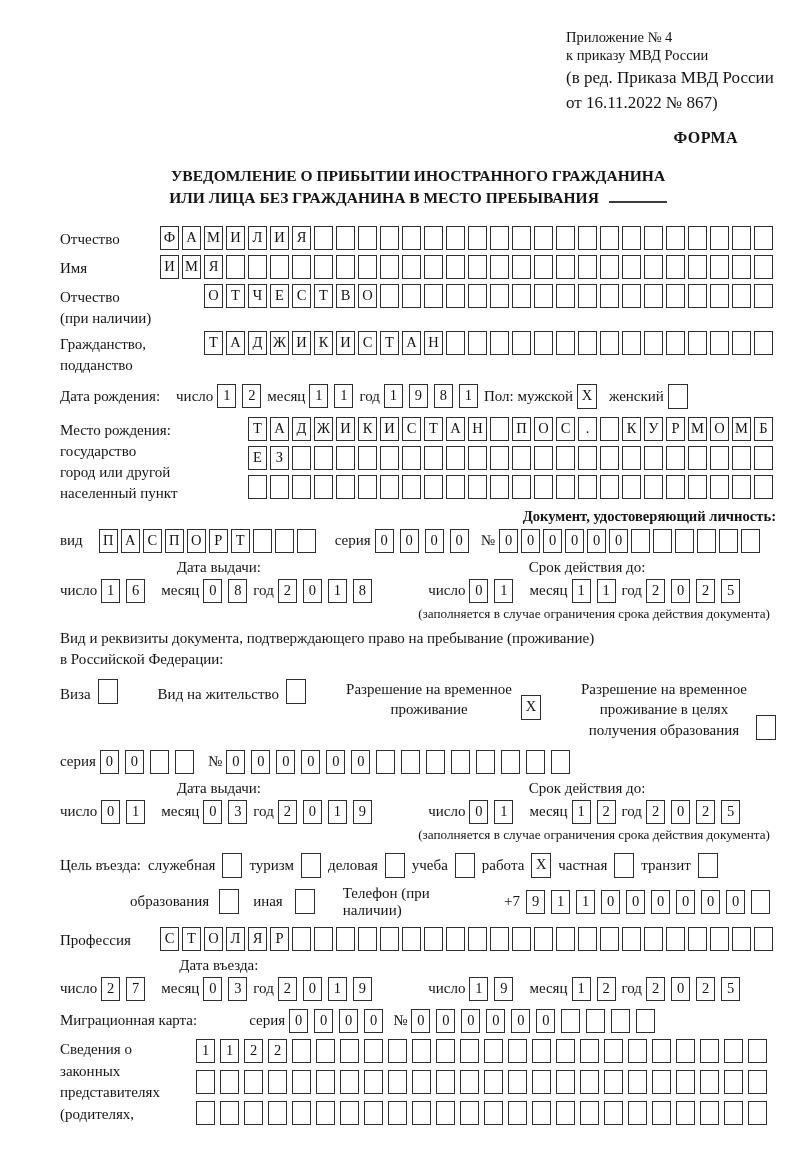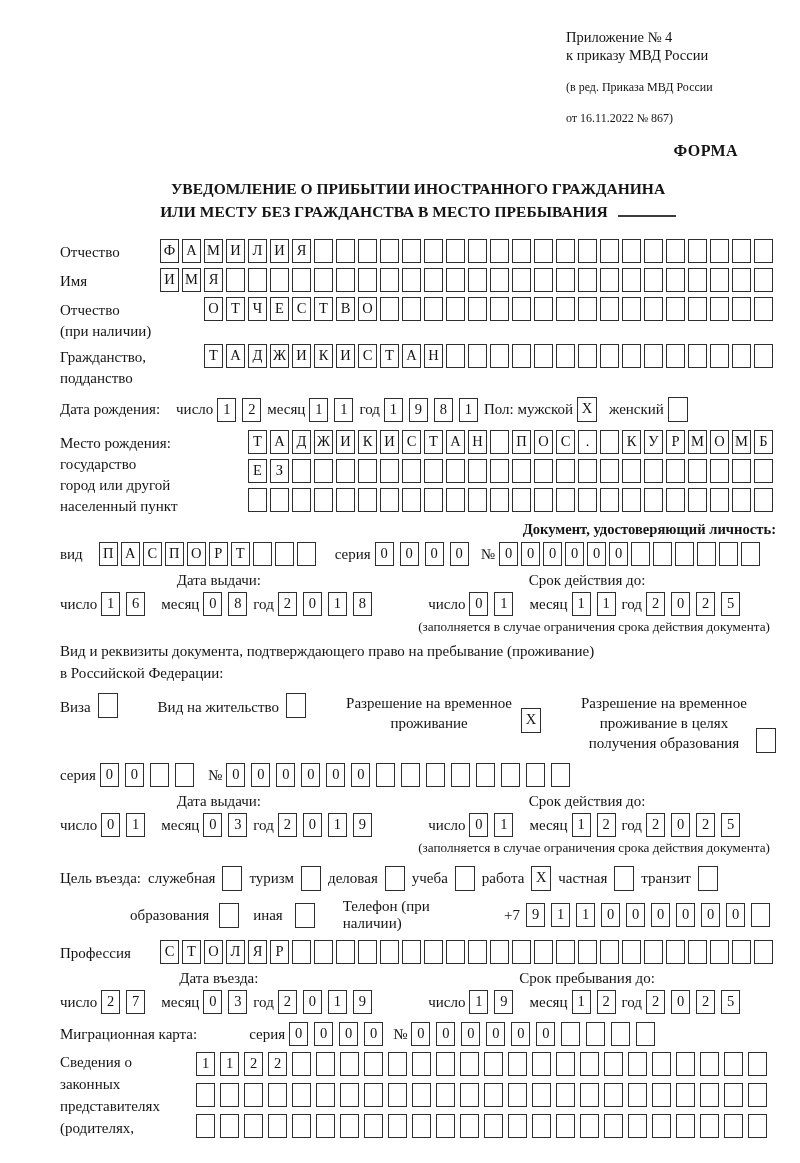--- a/index.html
+++ b/index.html
@@ -6,21 +6,21 @@
   html,body { background:#ffffff; }
   body {
     width:800px; height:1163px; overflow:hidden;
     font-family:"Liberation Serif", serif;
     color:#141414;
   }
   .page { padding:28px 24px 0 60px; }
 
   
   .appendix { margin-left:auto; width:210px; font-size:14.5px; line-height:1.25; }
-  .appendix .ed { font-size:12px; margin-top:16px; }
+  .appendix .ed { font-size:17px; margin-top:3px; }
   .forma { text-align:right; padding-right:38px; font-weight:bold; font-size:16px; margin-top:16px; letter-spacing:.4px; }
 
   .title { text-align:center; font-weight:bold; font-size:15.5px; margin-top:18px; line-height:1.45; }
   .uslot { display:inline-block; width:58px; border-bottom:2.2px solid #3c3c3c; height:13px; margin-left:10px; }
   .sec-title { font-weight:bold; font-size:14.6px; margin-top:24px; }
 
   
   .cells { display:flex; flex:none; }
   .cell {
     flex:none; width:19px; height:24px; margin-right:3px;
@@ -76,21 +76,21 @@
   <div class="appendix">
     <div>Приложение № 4</div>
     <div>к приказу МВД России</div>
     <div class="ed">(в ред. Приказа МВД России</div>
     <div class="ed">от 16.11.2022 № 867)</div>
   </div>
   <div class="forma">ФОРМА</div>
 
   <div class="title">
     <div>УВЕДОМЛЕНИЕ О ПРИБЫТИИ ИНОСТРАННОГО ГРАЖДАНИНА</div>
-    <div><span>ИЛИ МЕСТУ БЕЗ ГРАЖДАНСТВА В МЕСТО ПРЕБЫВАНИЯ</span><span class="uslot"></span></div>
+    <div><span>ИЛИ ЛИЦА БЕЗ ГРАЖДАНИНА В МЕСТО ПРЕБЫВАНИЯ</span><span class="uslot"></span></div>
   </div>
 
 
   <div class="frow mt16">
     <span class="lab">Отчество</span>
     <div class="cells mla">
         <span class="cell">Ф</span>
         <span class="cell">А</span>
         <span class="cell">М</span>
         <span class="cell">И</span>
@@ -624,21 +624,20 @@
         <span class="w">год</span>
         <div class="cells sp">
             <span class="cell">2</span>
             <span class="cell">0</span>
             <span class="cell">1</span>
             <span class="cell">9</span>
           </div>
       </div>
     </div>
     <div class="mla" style="margin-right:30px;">
-      <div class="dg-title">Срок пребывания до:</div>
       <div class="dline">
         <span class="w">число</span>
         <div class="cells sp">
             <span class="cell">1</span>
             <span class="cell">9</span>
           </div>
         <span class="w" style="margin-left:10px;">месяц</span>
         <div class="cells sp">
             <span class="cell">1</span>
             <span class="cell">2</span>

